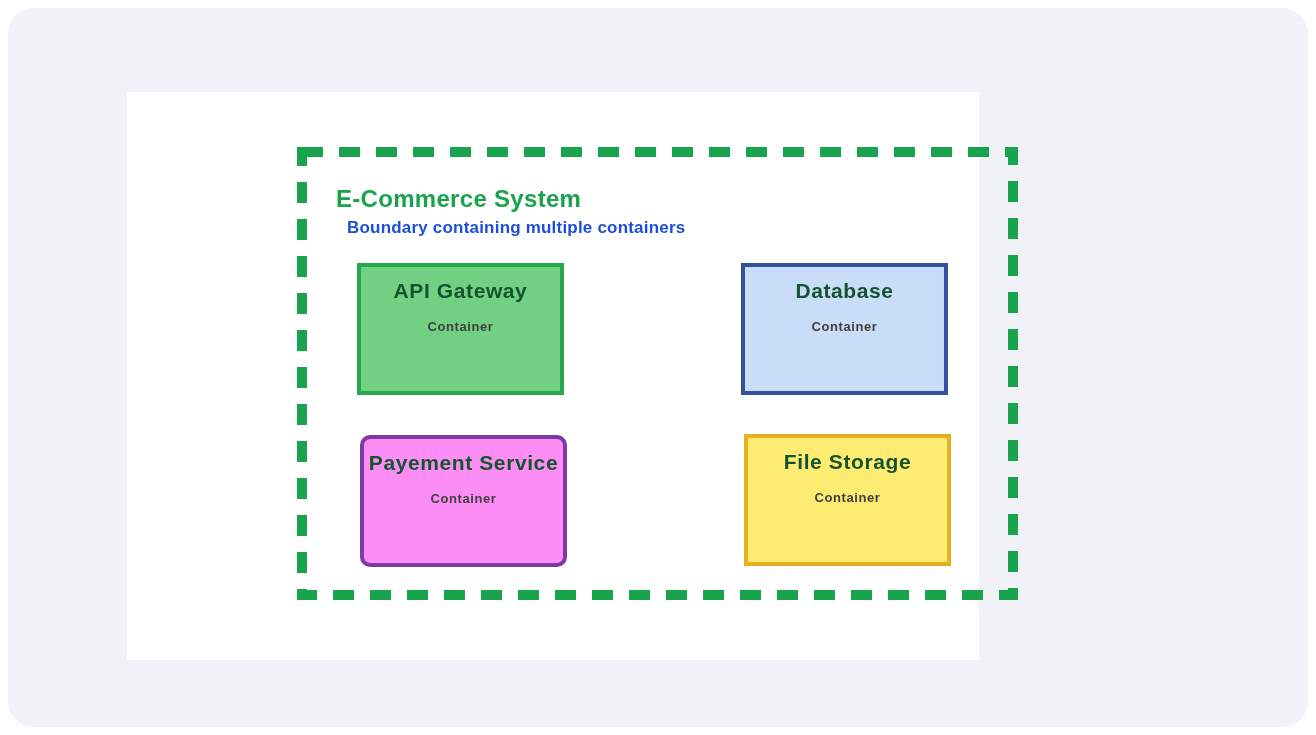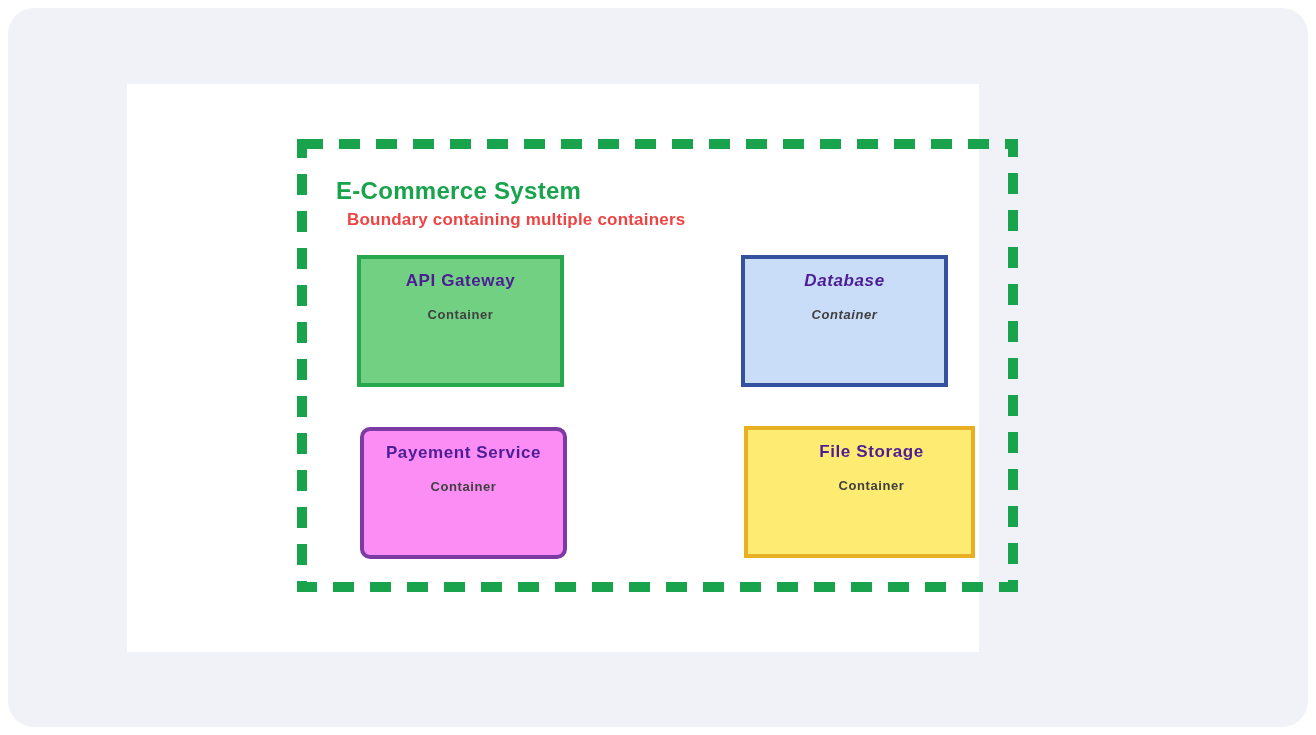--- a/index.html
+++ b/index.html
@@ -20,21 +20,21 @@
     left: 8px;
     top: 8px;
     right: 8px;
     bottom: 8px;
     background: #f0f2f7;
     border-radius: 26px;
   }
   .canvas {
     position: absolute;
     left: 127px;
-    top: 84px;
+    top: 92px;
     width: 852px;
     height: 568px;
     background: #ffffff;
   }
   .boundary {
     position: absolute;
     left: 170px;  
     top: 55px;    
     width: 721px;
     height: 453px;
@@ -55,50 +55,50 @@
     color: #18a34c;
     white-space: nowrap;
   }
   .boundary-subtitle {
     position: absolute;
     left: 50px;
     top: 71px;
     font-size: 17px;
     font-weight: bold;
     letter-spacing: 0.2px;
-    color: #ef4444;
+    color: #1d4ed8;
     white-space: nowrap;
   }
   .container-box {
     position: absolute;
     width: 199px;
     height: 124px;
     border: 4px solid #000;
     box-sizing: content-box;
     text-align: center;
     cursor: default;
   }
   .container-box .box-name {
     margin-top: 12px;
-    font-size: 17px;
+    font-size: 21px;
     font-weight: bold;
     letter-spacing: 0.6px;
-    color: #4c1d95;
+    color: #14532d;
   }
   .container-box .box-type {
     margin-top: 16px;
     font-size: 13px;
     font-weight: bold;
     letter-spacing: 0.6px;
     color: #404040;
   }
   .pos-tl { left: 60px;  top: 116px; }
-  .pos-tr { left: 444px; top: 116px; font-style: italic; }
+  .pos-tr { left: 444px; top: 116px; }
   .pos-bl { left: 63px;  top: 288px; border-radius: 10px; }
-  .pos-br { left: 447px; top: 287px; padding-left: 24px; }
+  .pos-br { left: 447px; top: 287px; }
 </style>
 </head>
 <body>
 
 <div class="stage">
   <div class="app-bg"></div>
 
   <div class="canvas">
 
     <div class="boundary">

